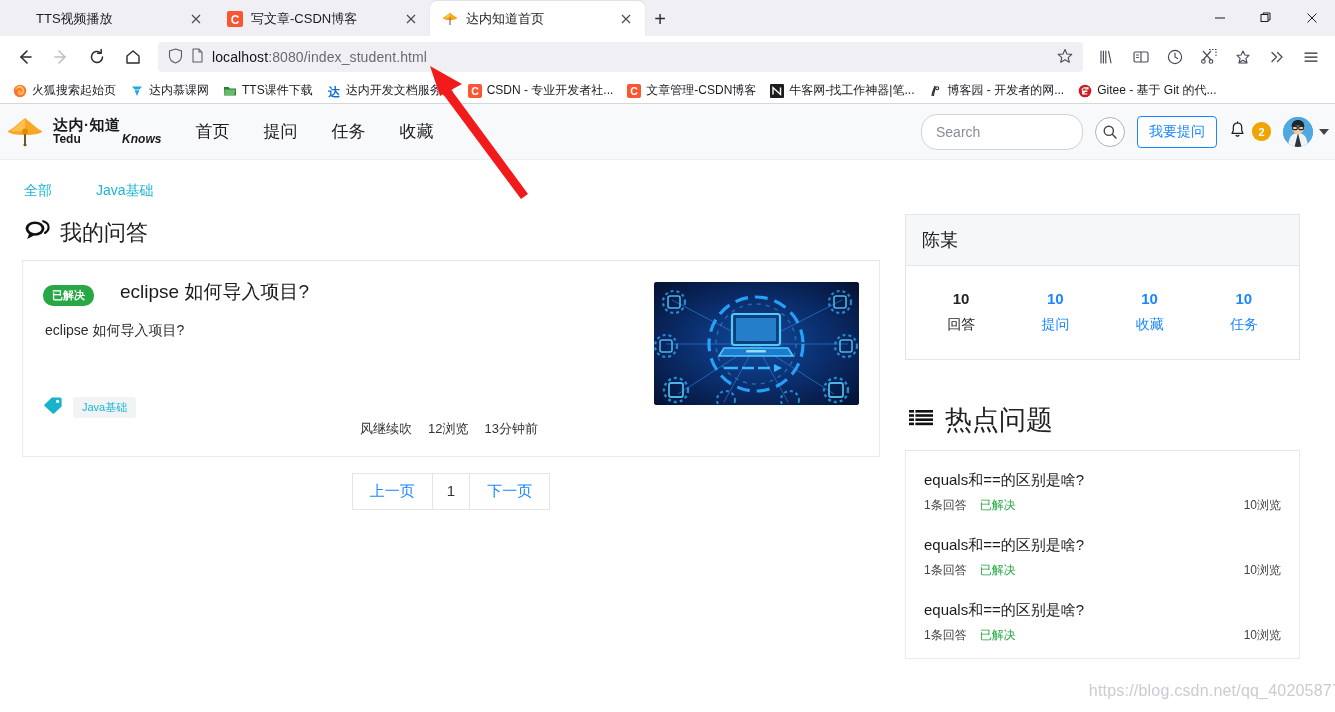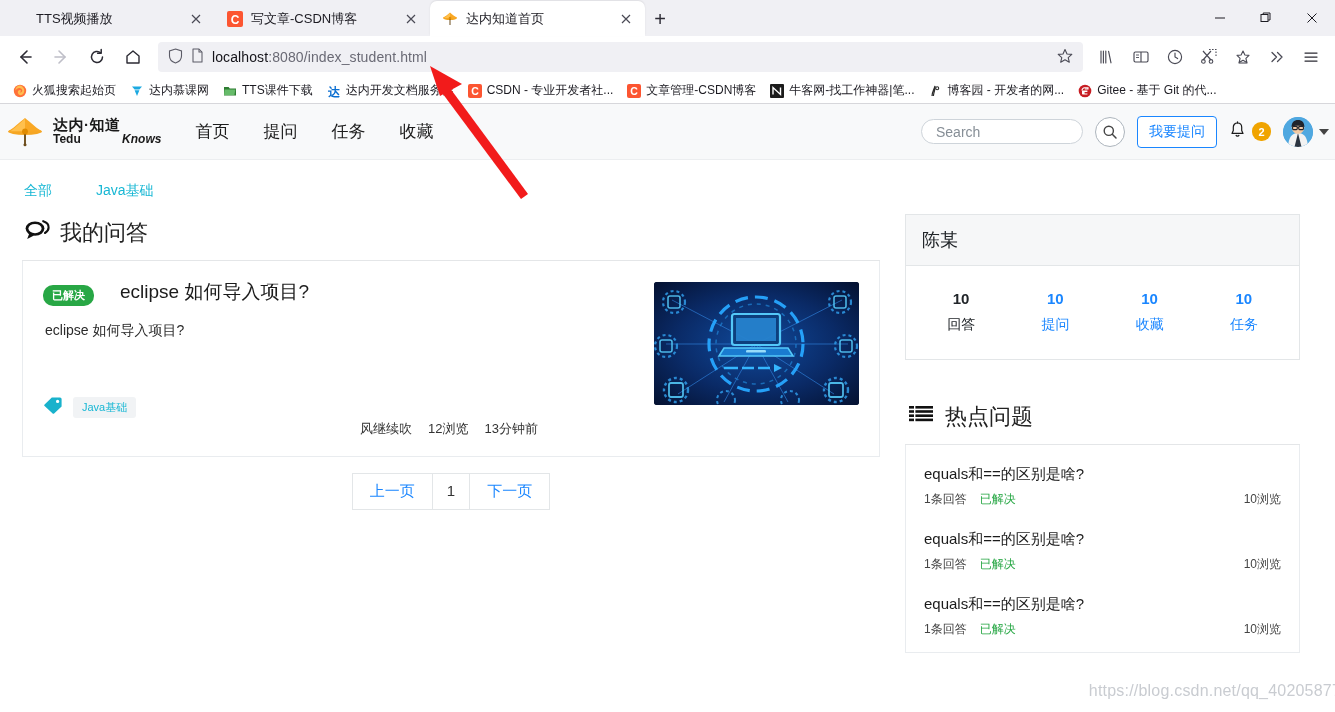--- a/index.html
+++ b/index.html
@@ -84,21 +84,21 @@
   .logo { display:flex; align-items:center; gap:9px; }
   .logo .hat { width:38px; height:32px; position:relative; }
   .logo .brand { line-height:1.05; }
   .logo .brand .cn { font-size:15px; font-weight:bold; color:#1a1a1a; letter-spacing:.5px;}
   .logo .brand .en { font-size:12px; font-weight:bold; color:#1a1a1a; }
   .logo .brand .en i { font-weight:bold;margin-left:38px; }
   .mainnav { display:flex; align-items:center; gap:34px; margin-left:34px; }
   .mainnav a { font-size:17px; color:#1d1d1d; text-decoration:none; }
   .header-right { margin-left:auto; display:flex; align-items:center; gap:12px; }
   .searchbox {
-    width:162px; height:25px; border:1px solid #ced4da; border-radius:16px;
+    width:162px; height:36px; border:1px solid #ced4da; border-radius:16px;
     background:#fff; font-size:14px; color:#6c757d; padding:0 14px;
     font-family:inherit; outline:none;
   }
   .searchbox::placeholder { color:#868e96; }
   .searchbtn {
     width:30px; height:30px; border-radius:50%; border:1px solid #adb5bd;
     display:flex; align-items:center; justify-content:center; background:#fff;
   }
   .askbtn {
     height:32px; border:1px solid #1a86ff; border-radius:4px; color:#1a86ff;
@@ -164,21 +164,21 @@
   .card-head {
     background:#f6f7f8; border-bottom:1px solid #e3e6e8;
     padding:13px 16px; font-size:18px; color:#212529;
   }
   .stats { display:flex; padding:20px 8px 22px 8px; }
   .stat { flex:1 1 0; text-align:center; line-height:1.75; }
   .stat .n { font-size:15px; font-weight:bold; color:#1a86ff; }
   .stat .l { font-size:14px; color:#1a86ff; }
   .stat.dark .n, .stat.dark .l { color:#212529; }
   .hot-title {
-    display:flex; align-items:center; gap:12px; font-size:22px; color:#222;
+    display:flex; align-items:center; gap:12px; font-size:27px; color:#222;
     padding:0 0 12px 4px; border-bottom:1px solid #e4e6e8; margin-top:42px;
   }
   .hotlist { border:1px solid #e9ecef; border-top:none; padding:8px 18px 4px 18px; }
   .hotitem { padding:12px 0 10px 0; }
   .hotitem .t { font-size:15px; color:#1b1b1b; margin-bottom:7px; }
   .hotitem .m { display:flex; align-items:center; font-size:12px; color:#444; gap:13px; }
   .hotitem .m .ok { color:#28a745; }
   .hotitem .m .views { margin-left:auto; }
   
   .watermark {

